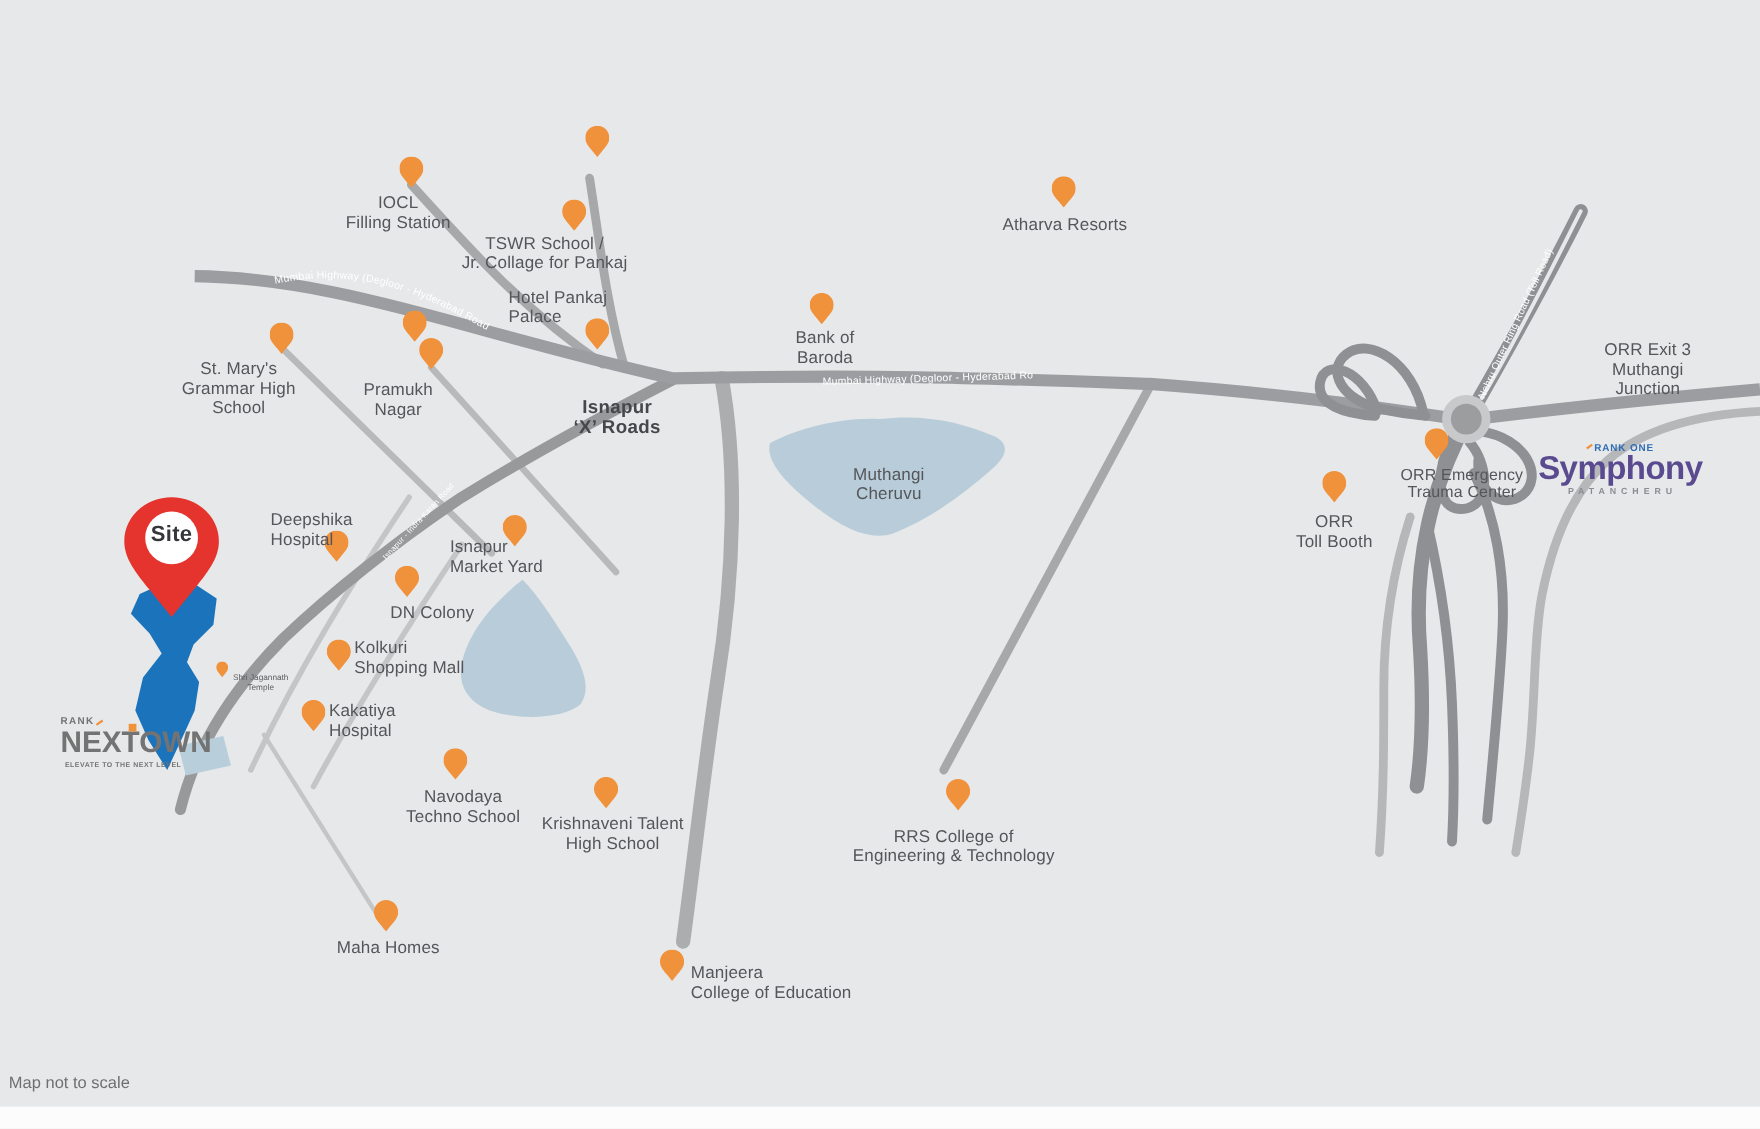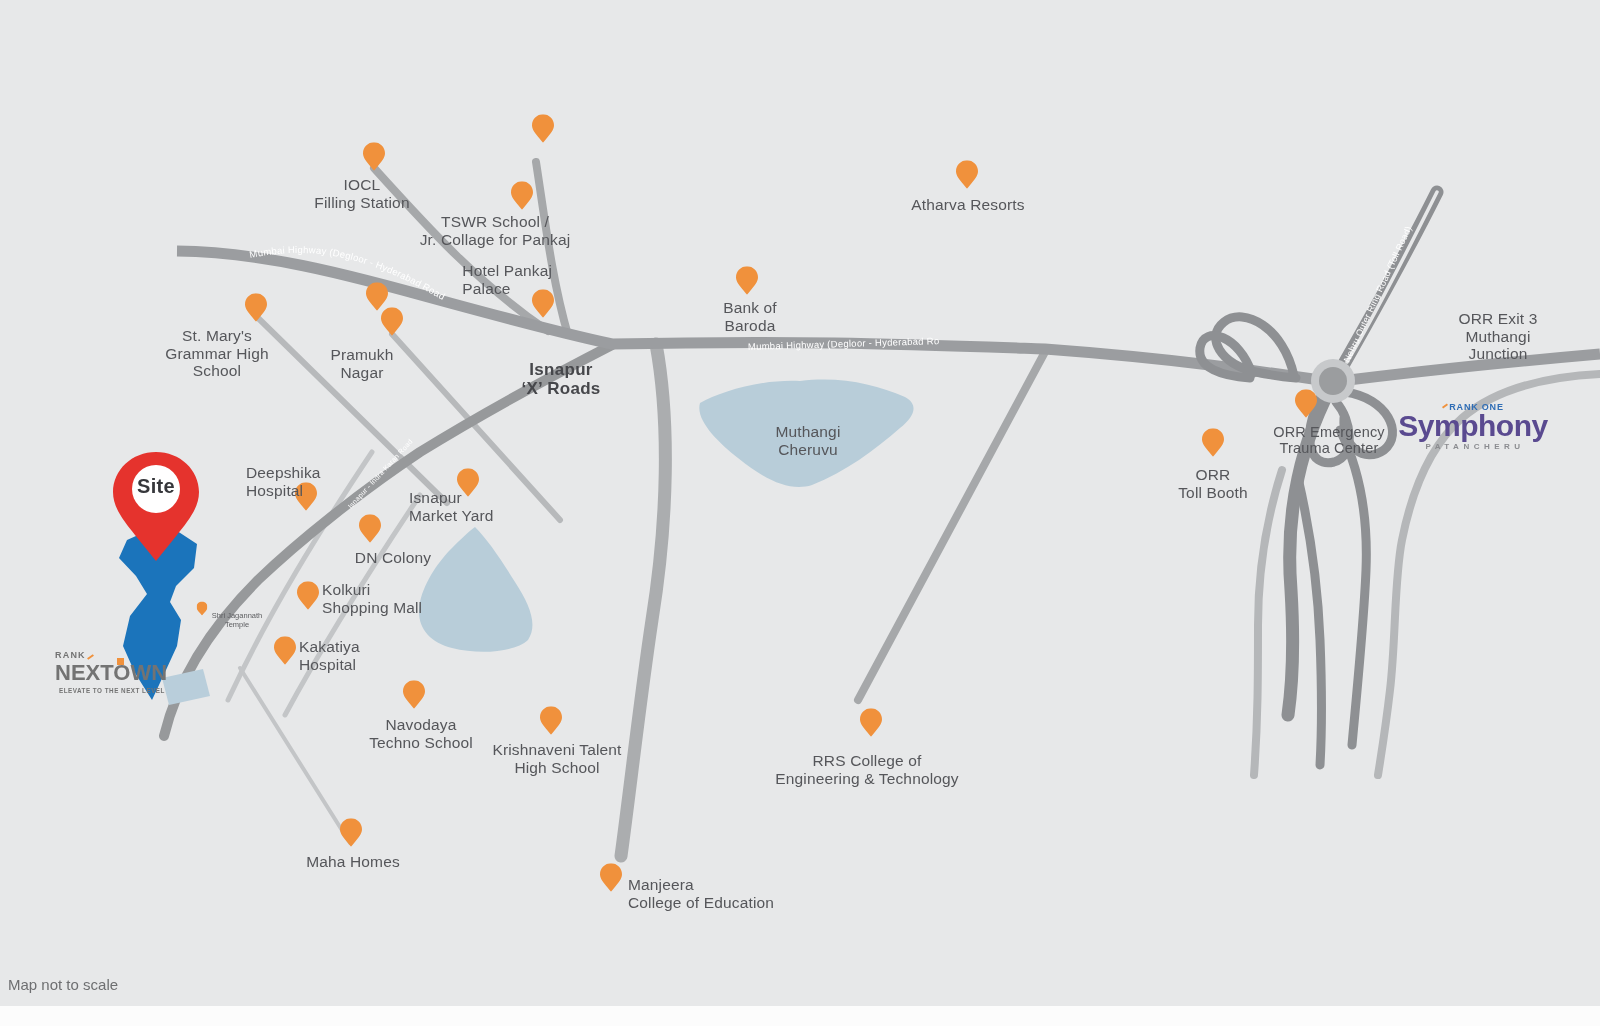--- a/index.html
+++ b/index.html
@@ -21,21 +21,21 @@
   .roadlbl{fill:#ffffff;letter-spacing:.25px;}
 
   .site-label{position:absolute;left:156px;top:486px;transform:translate(-50%,-50%);
     font-size:20px;font-weight:bold;color:#36373b;letter-spacing:.3px;}
 
   
   .nextown{position:absolute;left:55px;top:650px;width:112px;color:#737373;}
   .nx-rank{font-size:9px;font-weight:bold;letter-spacing:1.2px;display:block;}
   .nx-slash{display:inline-block;width:7px;height:2px;background:#f0913c;transform:rotate(-35deg);margin-left:1px;}
   .nx-namewrap{position:relative;display:block;}
-  .nx-name{font-size:22px;font-weight:bold;letter-spacing:0;}
+  .nx-name{font-size:27px;font-weight:bold;letter-spacing:0;}
   .nx-sq{position:absolute;left:62px;top:-2px;width:7px;height:7px;background:#f0913c;}
   .nx-tag{display:flex;align-items:center;gap:4px;margin-top:1px;}
   .nx-tag .line{flex:1;height:0;border-top:2px solid #16365f;}
   .nx-tag .txt{font-size:6.3px;font-weight:bold;letter-spacing:.5px;white-space:nowrap;}
 
   
   .symphony{position:absolute;left:1408px;top:402px;width:130px;text-align:center;color:#5a4a90;}
   .sy-rank{font-size:9px;font-weight:bold;color:#2f6db5;letter-spacing:.8px;display:block;position:relative;}
   .sy-tick{display:inline-block;width:6px;height:2px;background:#f0913c;transform:rotate(-35deg);vertical-align:3px;margin-right:1px;}
   .sy-namewrap{display:flex;justify-content:center;line-height:.9;}

